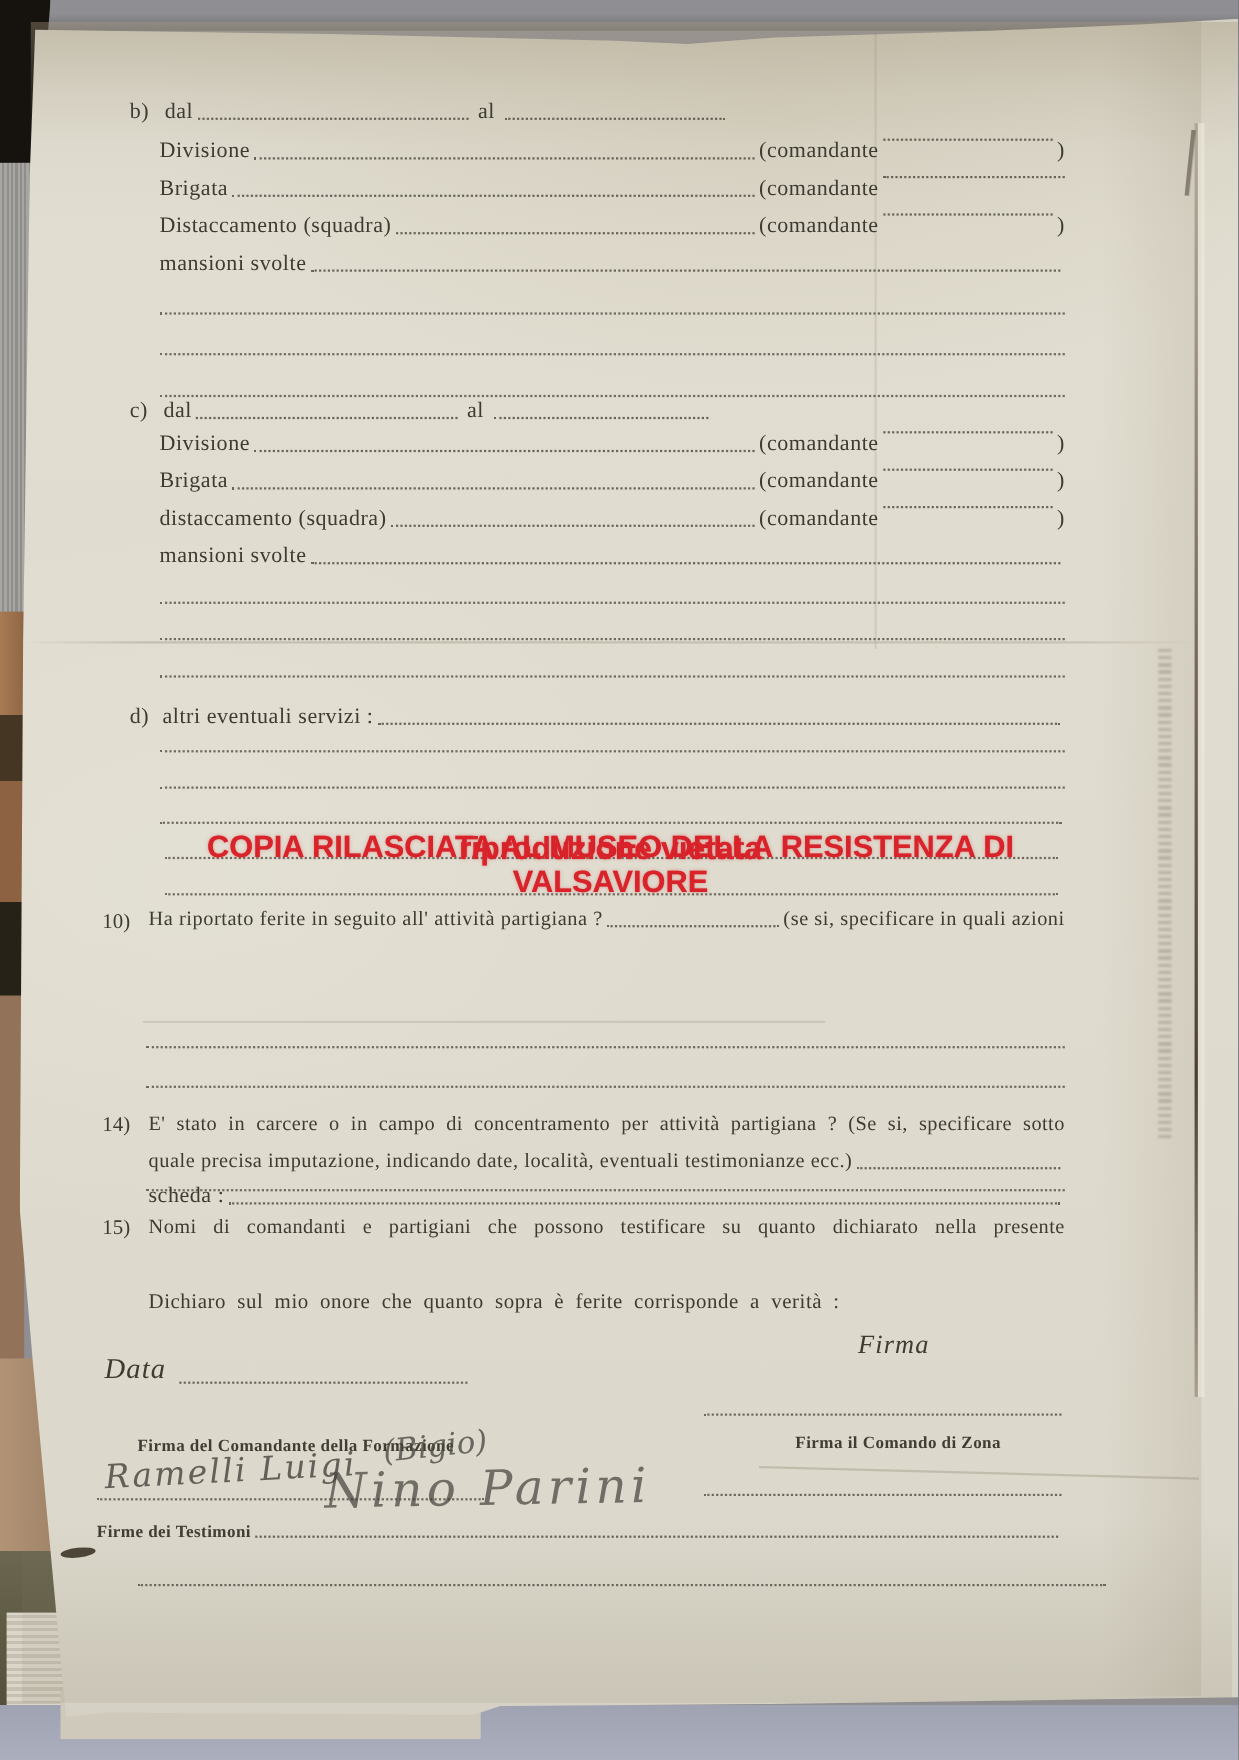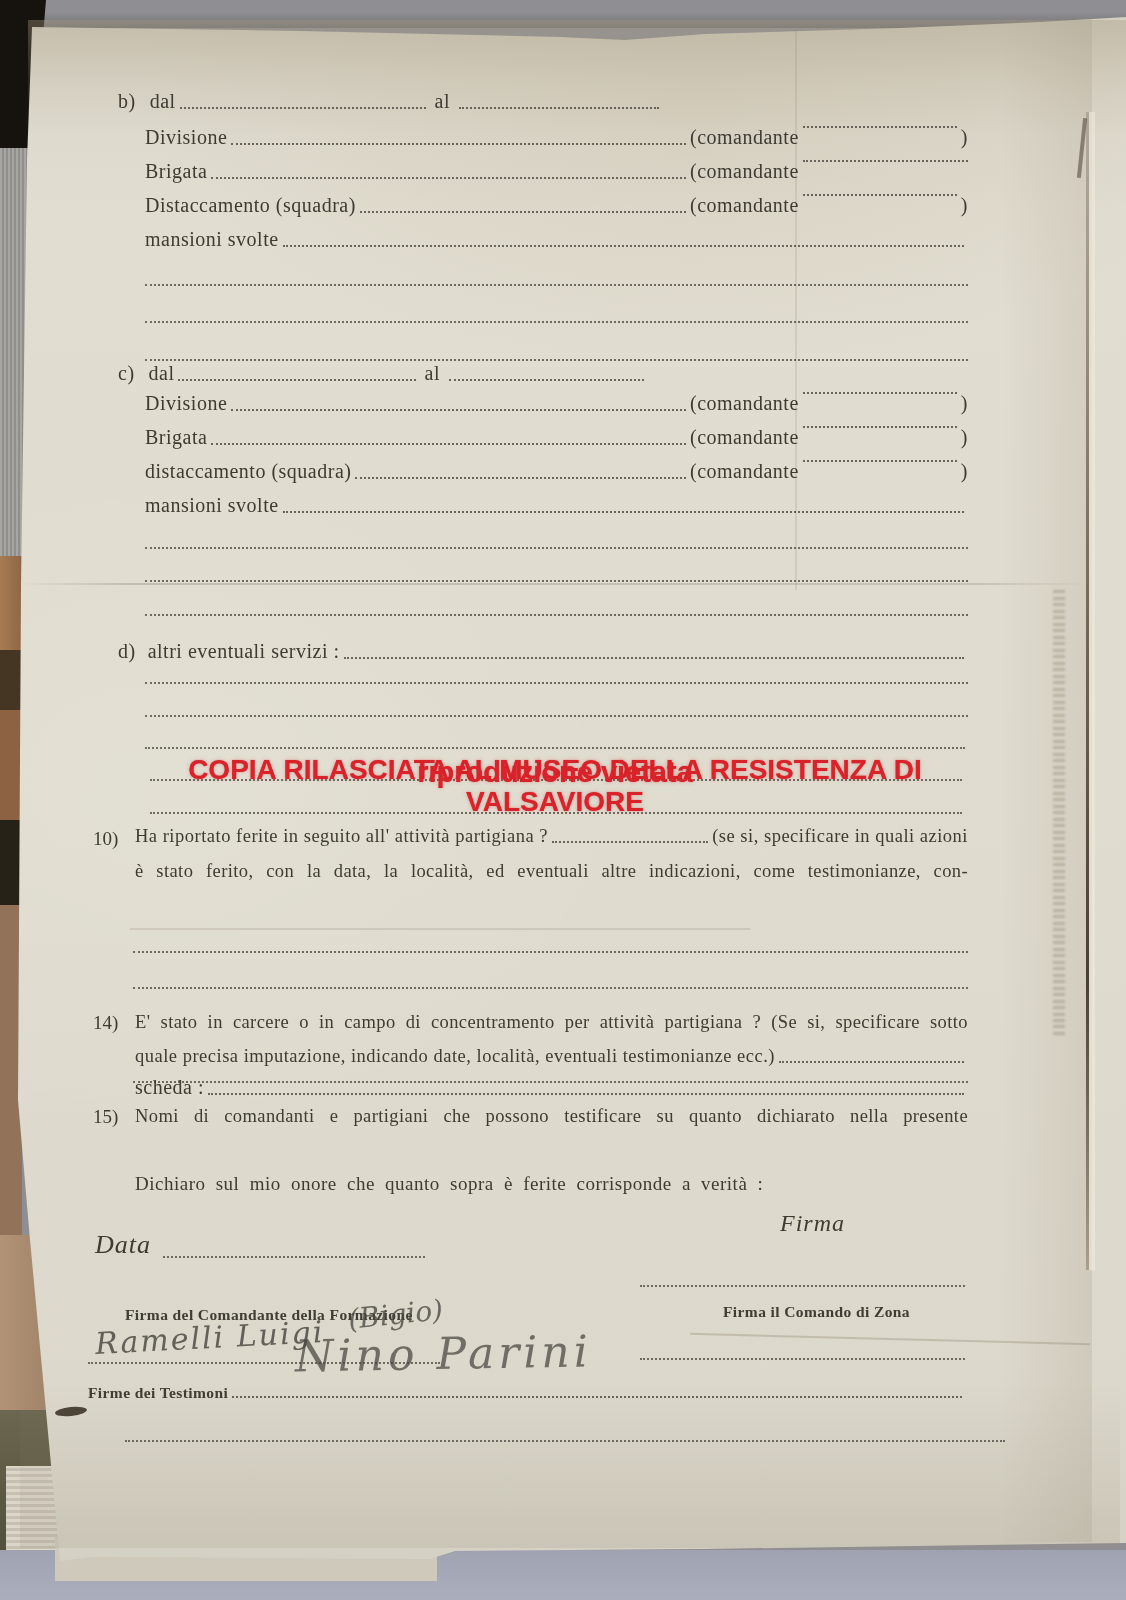--- a/index.html
+++ b/index.html
@@ -168,21 +168,20 @@
 
     <div class="stampline" style="left:140px;top:754px;width:830px;font-size:28px;color:#d8232a;">COPIA RILASCIATA AL MUSEO DELLA RESISTENZA DI VALSAVIORE</div>
     <div class="stampline" style="left:140px;top:756px;width:830px;font-size:29px;color:#d8232a;">riproduzione vietata</div>
 
     <span class="qnum" style="left:93px;top:828px;">10)</span>
     <div class="row" style="left:135px;top:826px;width:833px;font-size:18.5px;">
       <span>Ha riportato ferite in seguito all' attività partigiana ?</span>
       <span class="fill"></span>
       <span>(se si, specificare in quali azioni</span>
     </div>
-    <div class="jline" style="left:135px;top:861px;width:833px;">è stato ferito, con la data, la località, ed eventuali altre indicazioni, come testimonianze, con-</div>
     <div class="hl" style="left:133px;top:951px;width:835px;"></div>
     <div class="hl" style="left:133px;top:987px;width:835px;"></div>
 
     <span class="qnum" style="left:93px;top:1012px;">14)</span>
     <div class="jline" style="left:135px;top:1012px;width:833px;">E' stato in carcere o in campo di concentramento per attività partigiana ? (Se si, specificare sotto</div>
     <div class="row" style="left:135px;top:1046px;width:833px;font-size:18.5px;">
       <span>quale precisa imputazione, indicando date, località, eventuali testimonianze ecc.)</span>
       <span class="fill"></span>
     </div>
     <div class="hl" style="left:133px;top:1081px;width:835px;"></div>

